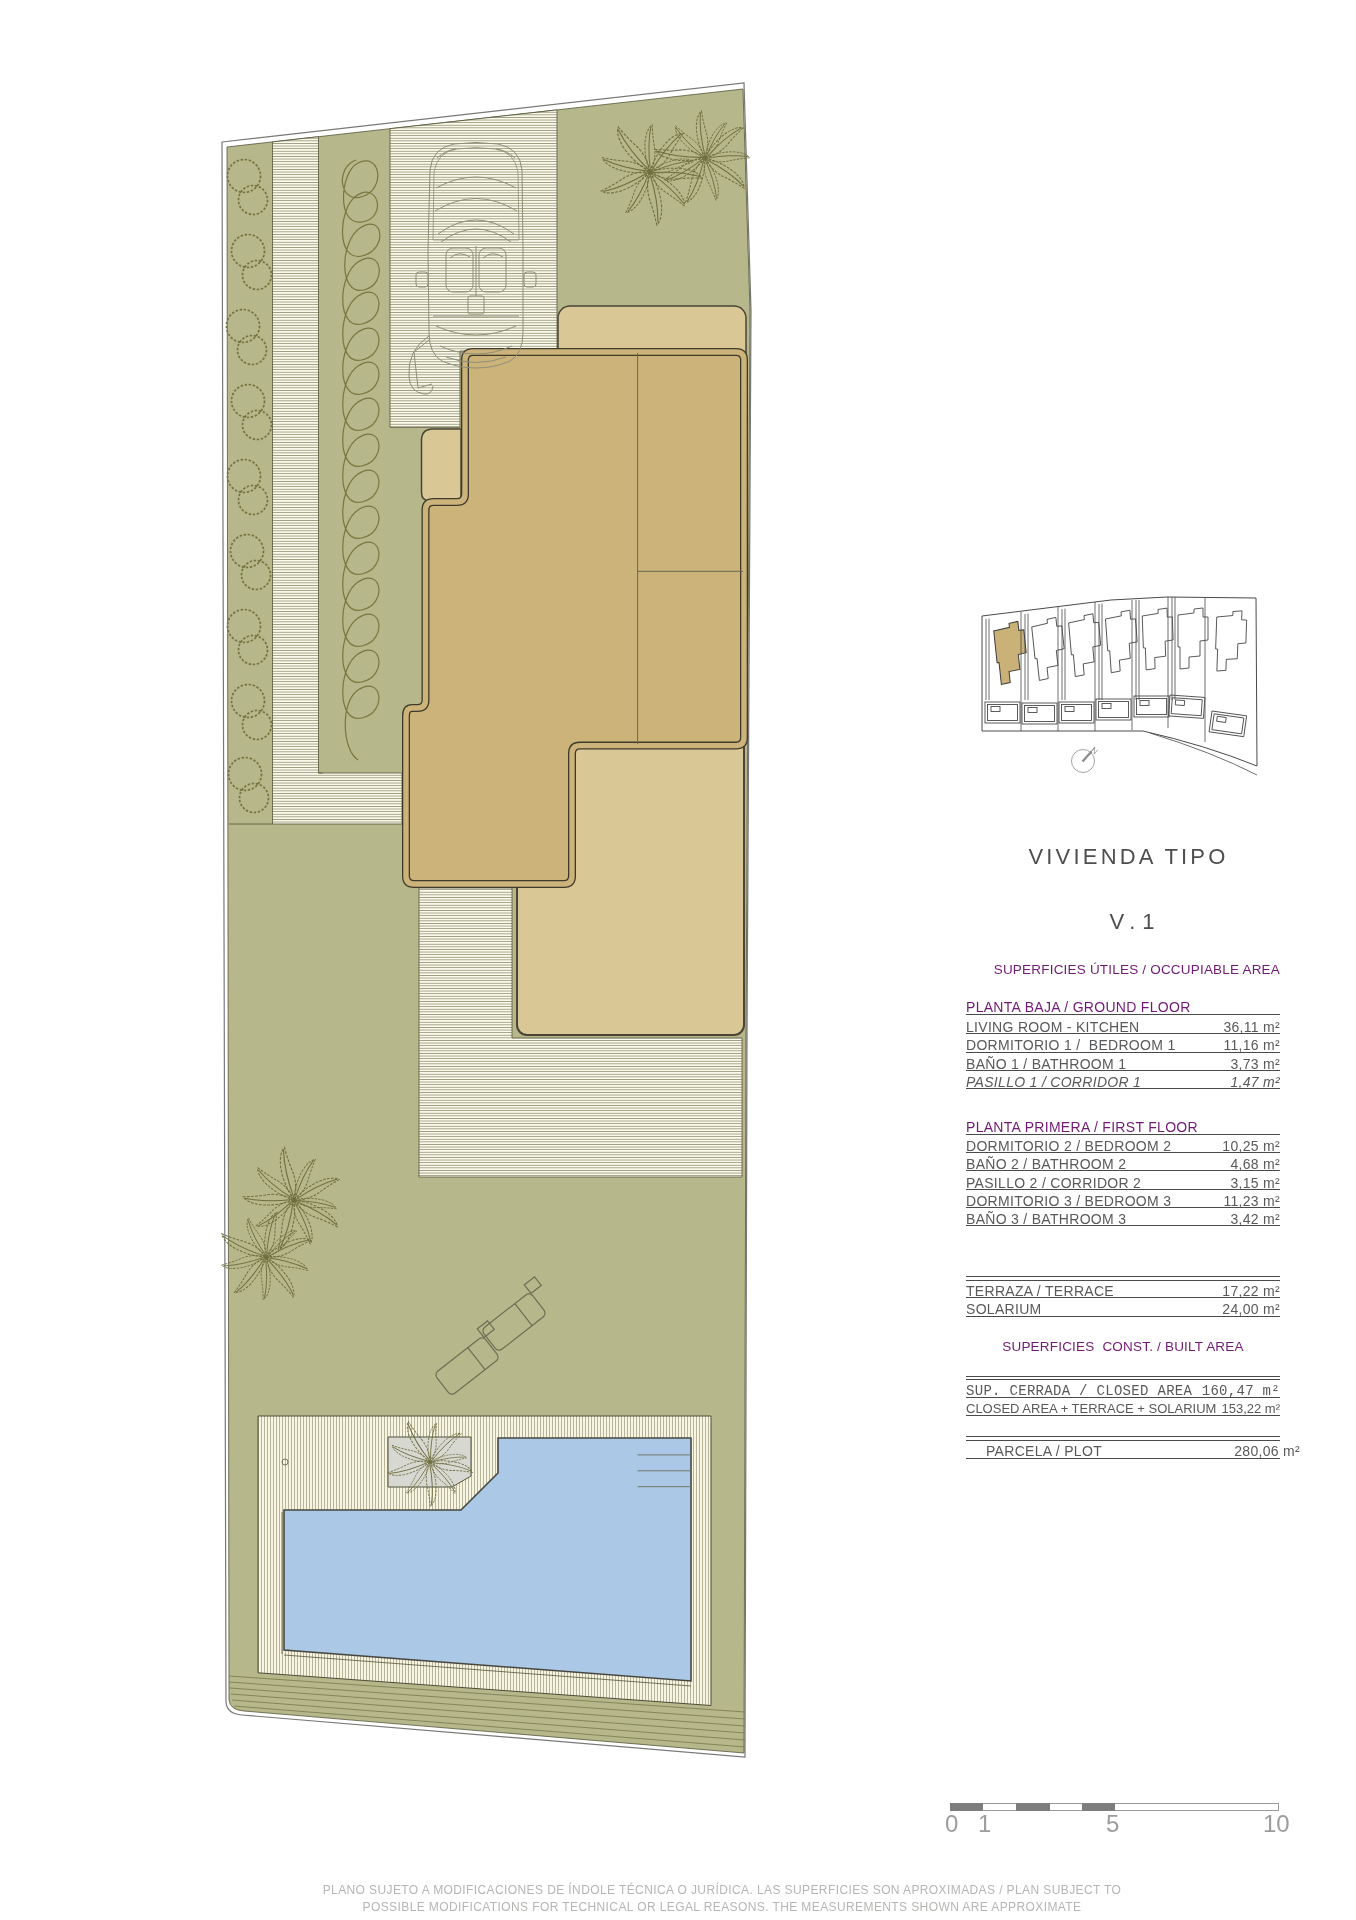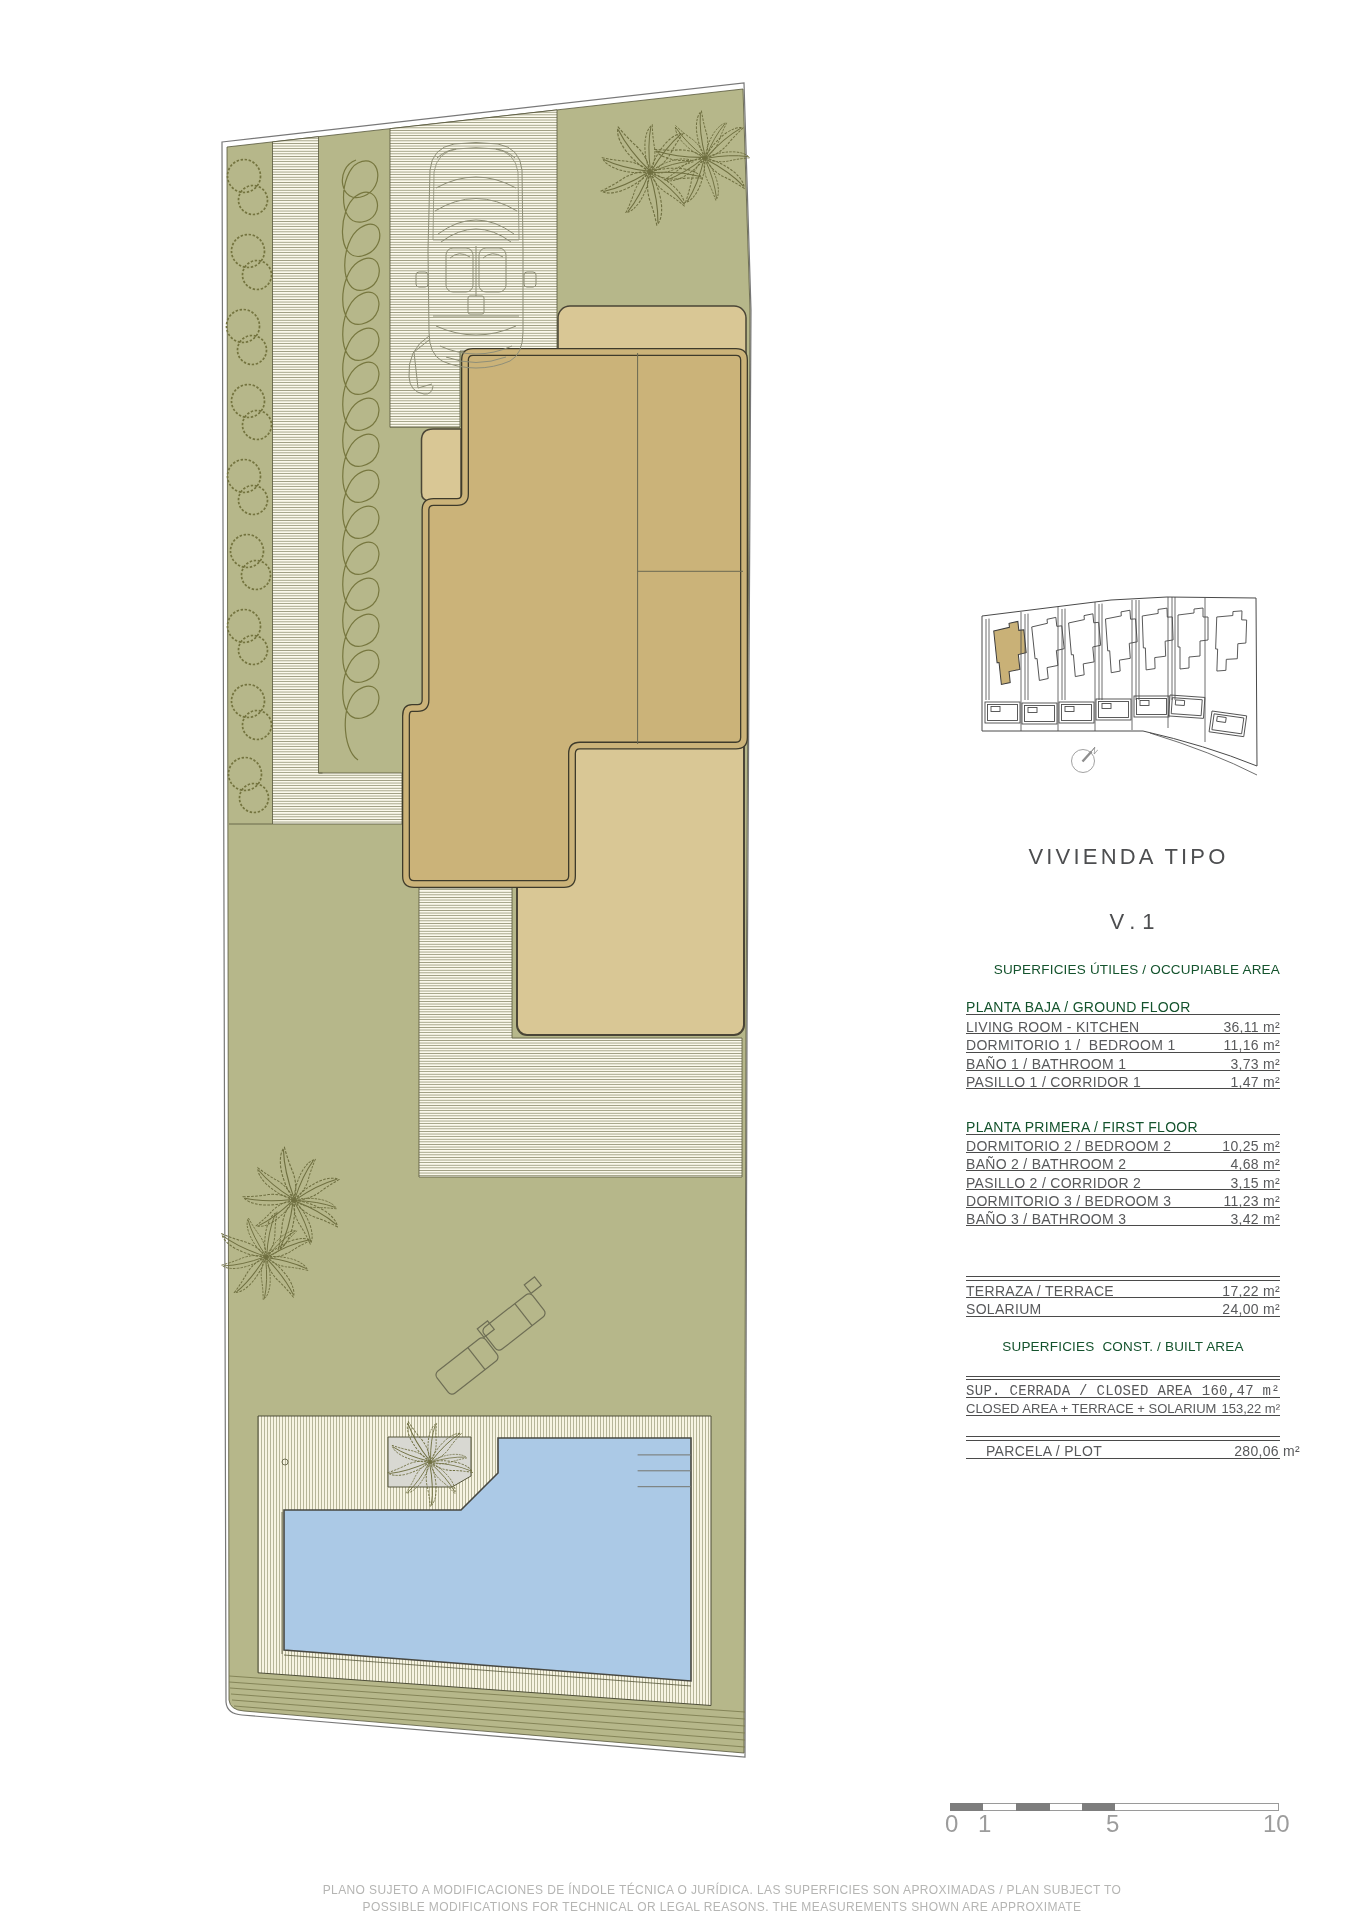--- a/index.html
+++ b/index.html
@@ -1,17 +1,17 @@
 <!DOCTYPE html>
 <html><head><meta charset="utf-8">
 <style>
 html,body{margin:0;padding:0;background:#fff;}
 #pg{position:relative;width:1356px;height:1920px;background:#fff;font-family:"Liberation Sans",sans-serif;overflow:hidden;}
 #plan{position:absolute;left:0;top:0;}
-.t{position:absolute;color:#14532d;white-space:nowrap;}
+.t{position:absolute;color:#701a75;white-space:nowrap;}
 .ln{position:absolute;left:966px;width:314px;height:1px;background:#4a4a4a;}
 .row{position:absolute;left:966px;width:314px;font-size:14px;color:#58595b;letter-spacing:0.3px;}
 .row .v{position:absolute;right:0;top:0;}
 </style></head>
 <body>
 <div id="pg">
 <svg id="plan" width="1356" height="1920" viewBox="0 0 1356 1920">
 <defs>
 <pattern id="hh" width="4" height="2.6" patternUnits="userSpaceOnUse">
   <rect width="4" height="2.6" fill="#fbf9ec"></rect>
@@ -199,21 +199,21 @@
 
 <div class="t" style="left:966px;width:314px;top:962px;font-size:13.5px;text-align:right;letter-spacing:0.2px;">SUPERFICIES ÚTILES / OCCUPIABLE AREA</div>
 <div class="t" style="left:966px;top:999px;font-size:14px;letter-spacing:0.3px;">PLANTA BAJA / GROUND FLOOR</div>
 <div class="ln" style="top:1014px;"></div>
 <div class="row" style="top:1019px;">LIVING ROOM - KITCHEN<span class="v">36,11 m²</span></div>
 <div class="ln" style="top:1033px;"></div>
 <div class="row" style="top:1037px;">DORMITORIO 1 /&nbsp;&nbsp;BEDROOM 1<span class="v">11,16 m²</span></div>
 <div class="ln" style="top:1052px;"></div>
 <div class="row" style="top:1056px;">BAÑO 1 / BATHROOM 1<span class="v">3,73 m²</span></div>
 <div class="ln" style="top:1070px;"></div>
-<div class="row" style="top:1074px;">PASILLO 1 / CORRIDOR 1<span class="v">1,47 m²</span></div>
+<div class="row" style="top:1074px;font-style:italic;">PASILLO 1 / CORRIDOR 1<span class="v">1,47 m²</span></div>
 <div class="ln" style="top:1088px;"></div>
 <div class="t" style="left:966px;top:1119px;font-size:14px;letter-spacing:0.3px;">PLANTA PRIMERA / FIRST FLOOR</div>
 <div class="ln" style="top:1134px;"></div>
 <div class="row" style="top:1138px;">DORMITORIO 2 / BEDROOM 2<span class="v">10,25 m²</span></div>
 <div class="ln" style="top:1152px;"></div>
 <div class="row" style="top:1156px;">BAÑO 2 / BATHROOM 2<span class="v">4,68 m²</span></div>
 <div class="ln" style="top:1170px;"></div>
 <div class="row" style="top:1175px;">PASILLO 2 / CORRIDOR 2<span class="v">3,15 m²</span></div>
 <div class="ln" style="top:1189px;"></div>
 <div class="row" style="top:1193px;">DORMITORIO 3 / BEDROOM 3<span class="v">11,23 m²</span></div>

